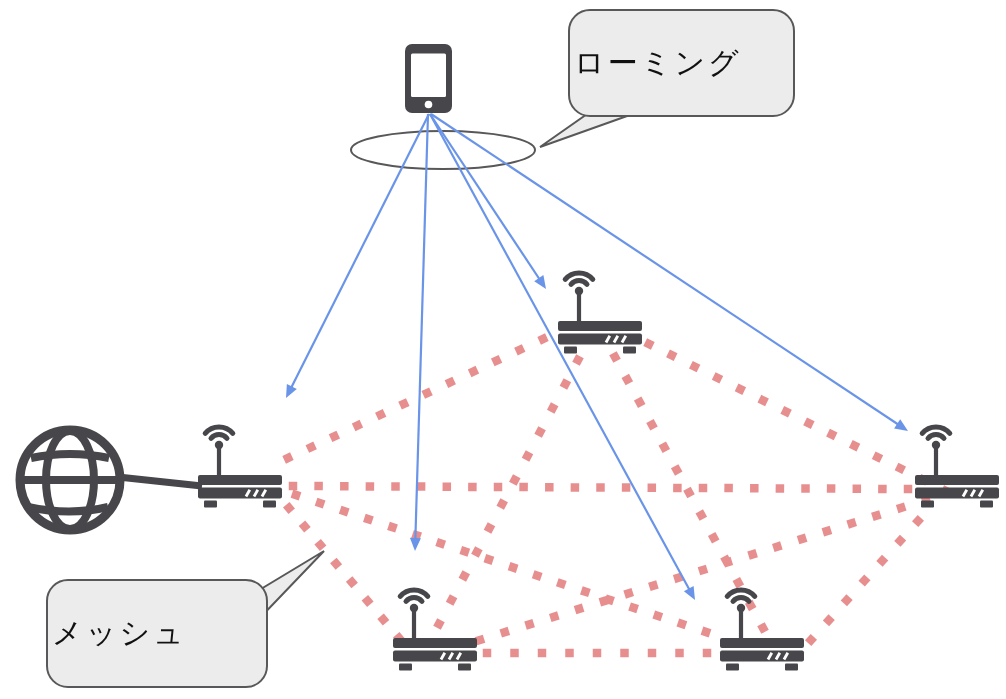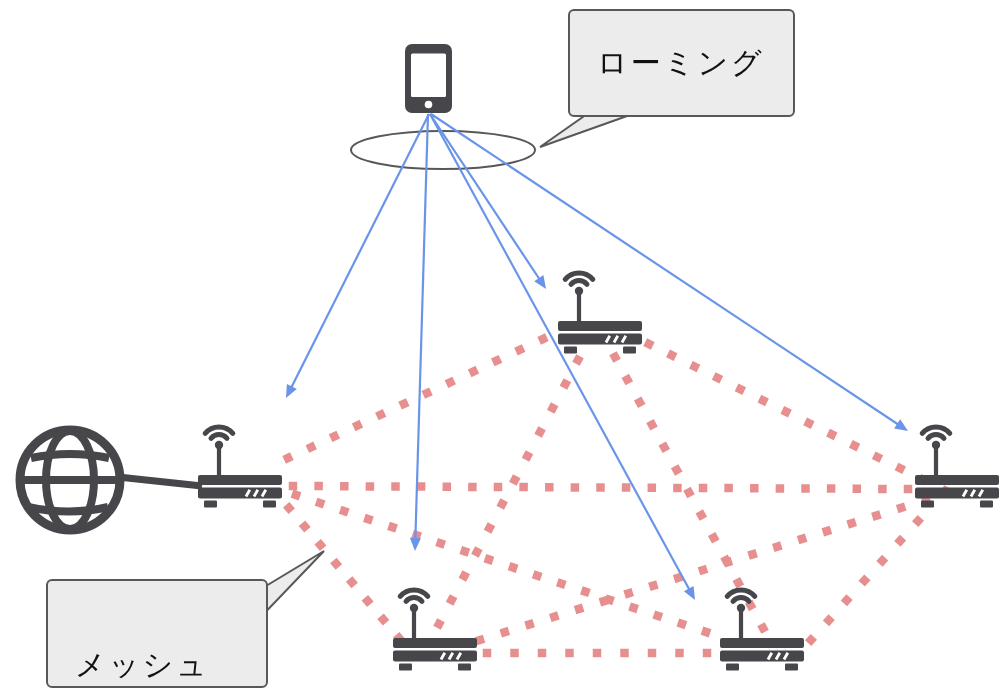--- a/index.html
+++ b/index.html
@@ -3,33 +3,33 @@
 <meta charset="utf-8">
 <style>
   html,body{margin:0;padding:0;background:#fff;}
   body{font-family:"Liberation Sans",sans-serif;}
   #stage{position:relative;width:1006px;height:699px;background:#fff;overflow:hidden;}
   #net-svg{position:absolute;left:0;top:0;}
   .callout{
     position:absolute;
     background:#ececec;
     border:2px solid #58585a;
-    border-radius:6px;
+    border-radius:22px;
     display:flex;
     align-items:center;
     box-sizing:border-box;
-    padding-left:27px;
+    padding-left:4px;
     font-size:30px;
     letter-spacing:3px;
     color:#111;
     white-space:nowrap;
     font-family:Liberation Mono, monospace;
   }
   #roaming-callout{left:568px;top:9px;width:227px;height:108px;}
-  #mesh-callout{left:46px;top:579px;width:222px;height:109px;align-items:flex-end;}
+  #mesh-callout{left:46px;top:579px;width:222px;height:109px;}
 </style>
 </head>
 <body>
 
 <div id="stage">
   <svg id="net-svg" width="1006" height="699" viewBox="0 0 1006 699">
       <g fill="#e78f8f">
         <rect x="-4.25" y="-4.25" width="8.5" height="8.5" transform="translate(288.0 458.0) rotate(-25.0)"></rect>
         <rect x="-4.25" y="-4.25" width="8.5" height="8.5" transform="translate(311.2 447.2) rotate(-25.0)"></rect>
         <rect x="-4.25" y="-4.25" width="8.5" height="8.5" transform="translate(334.4 436.4) rotate(-25.0)"></rect>

